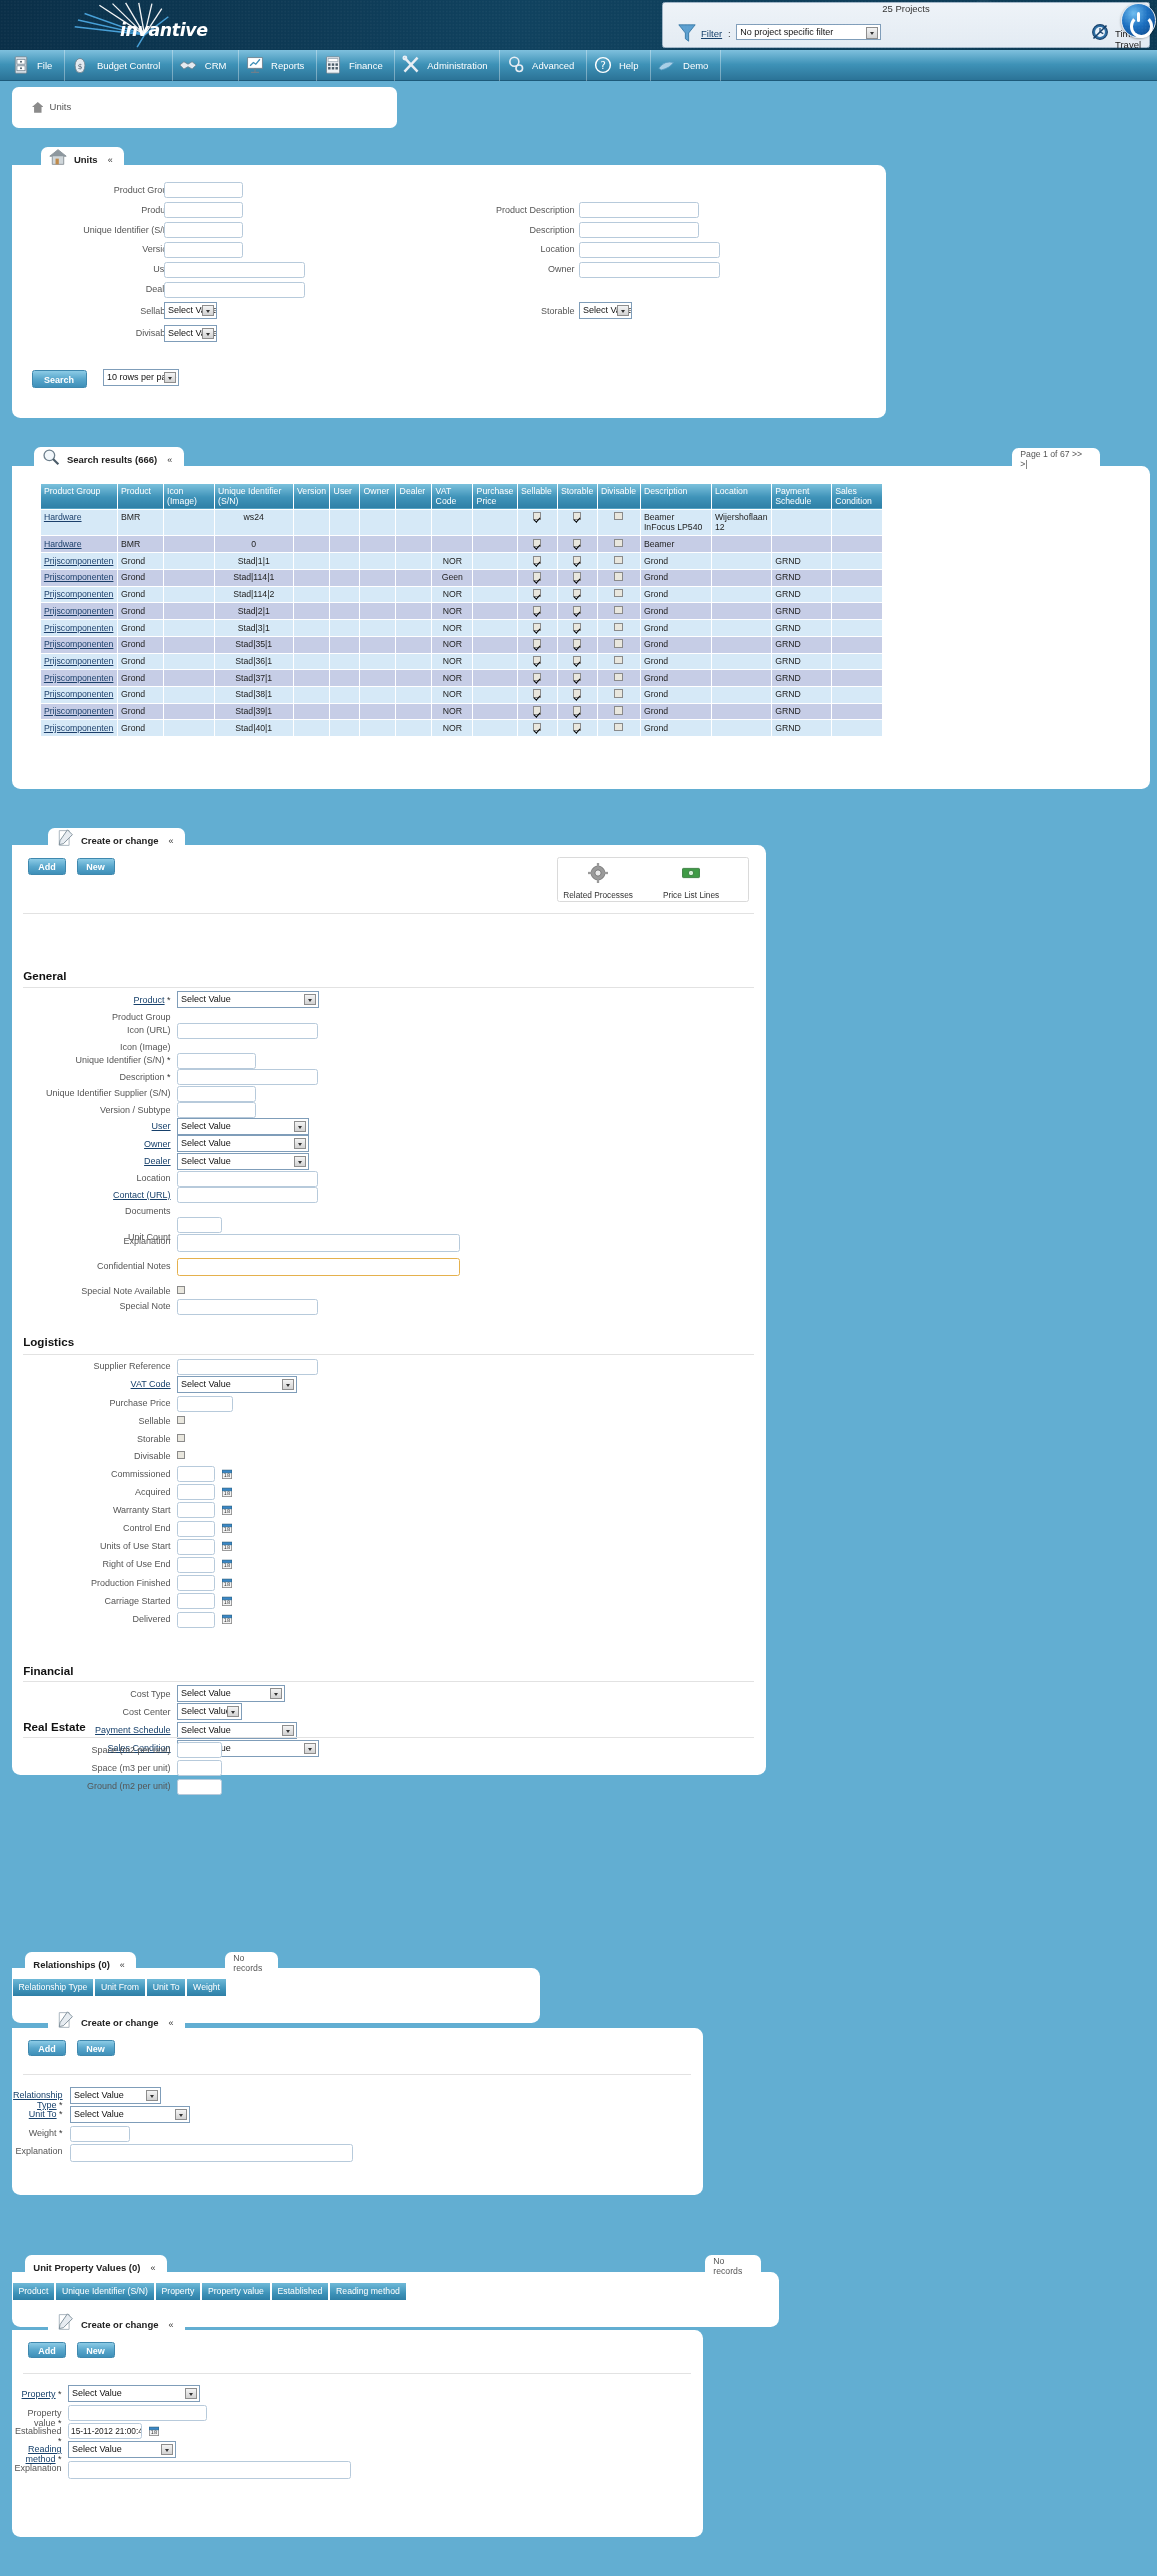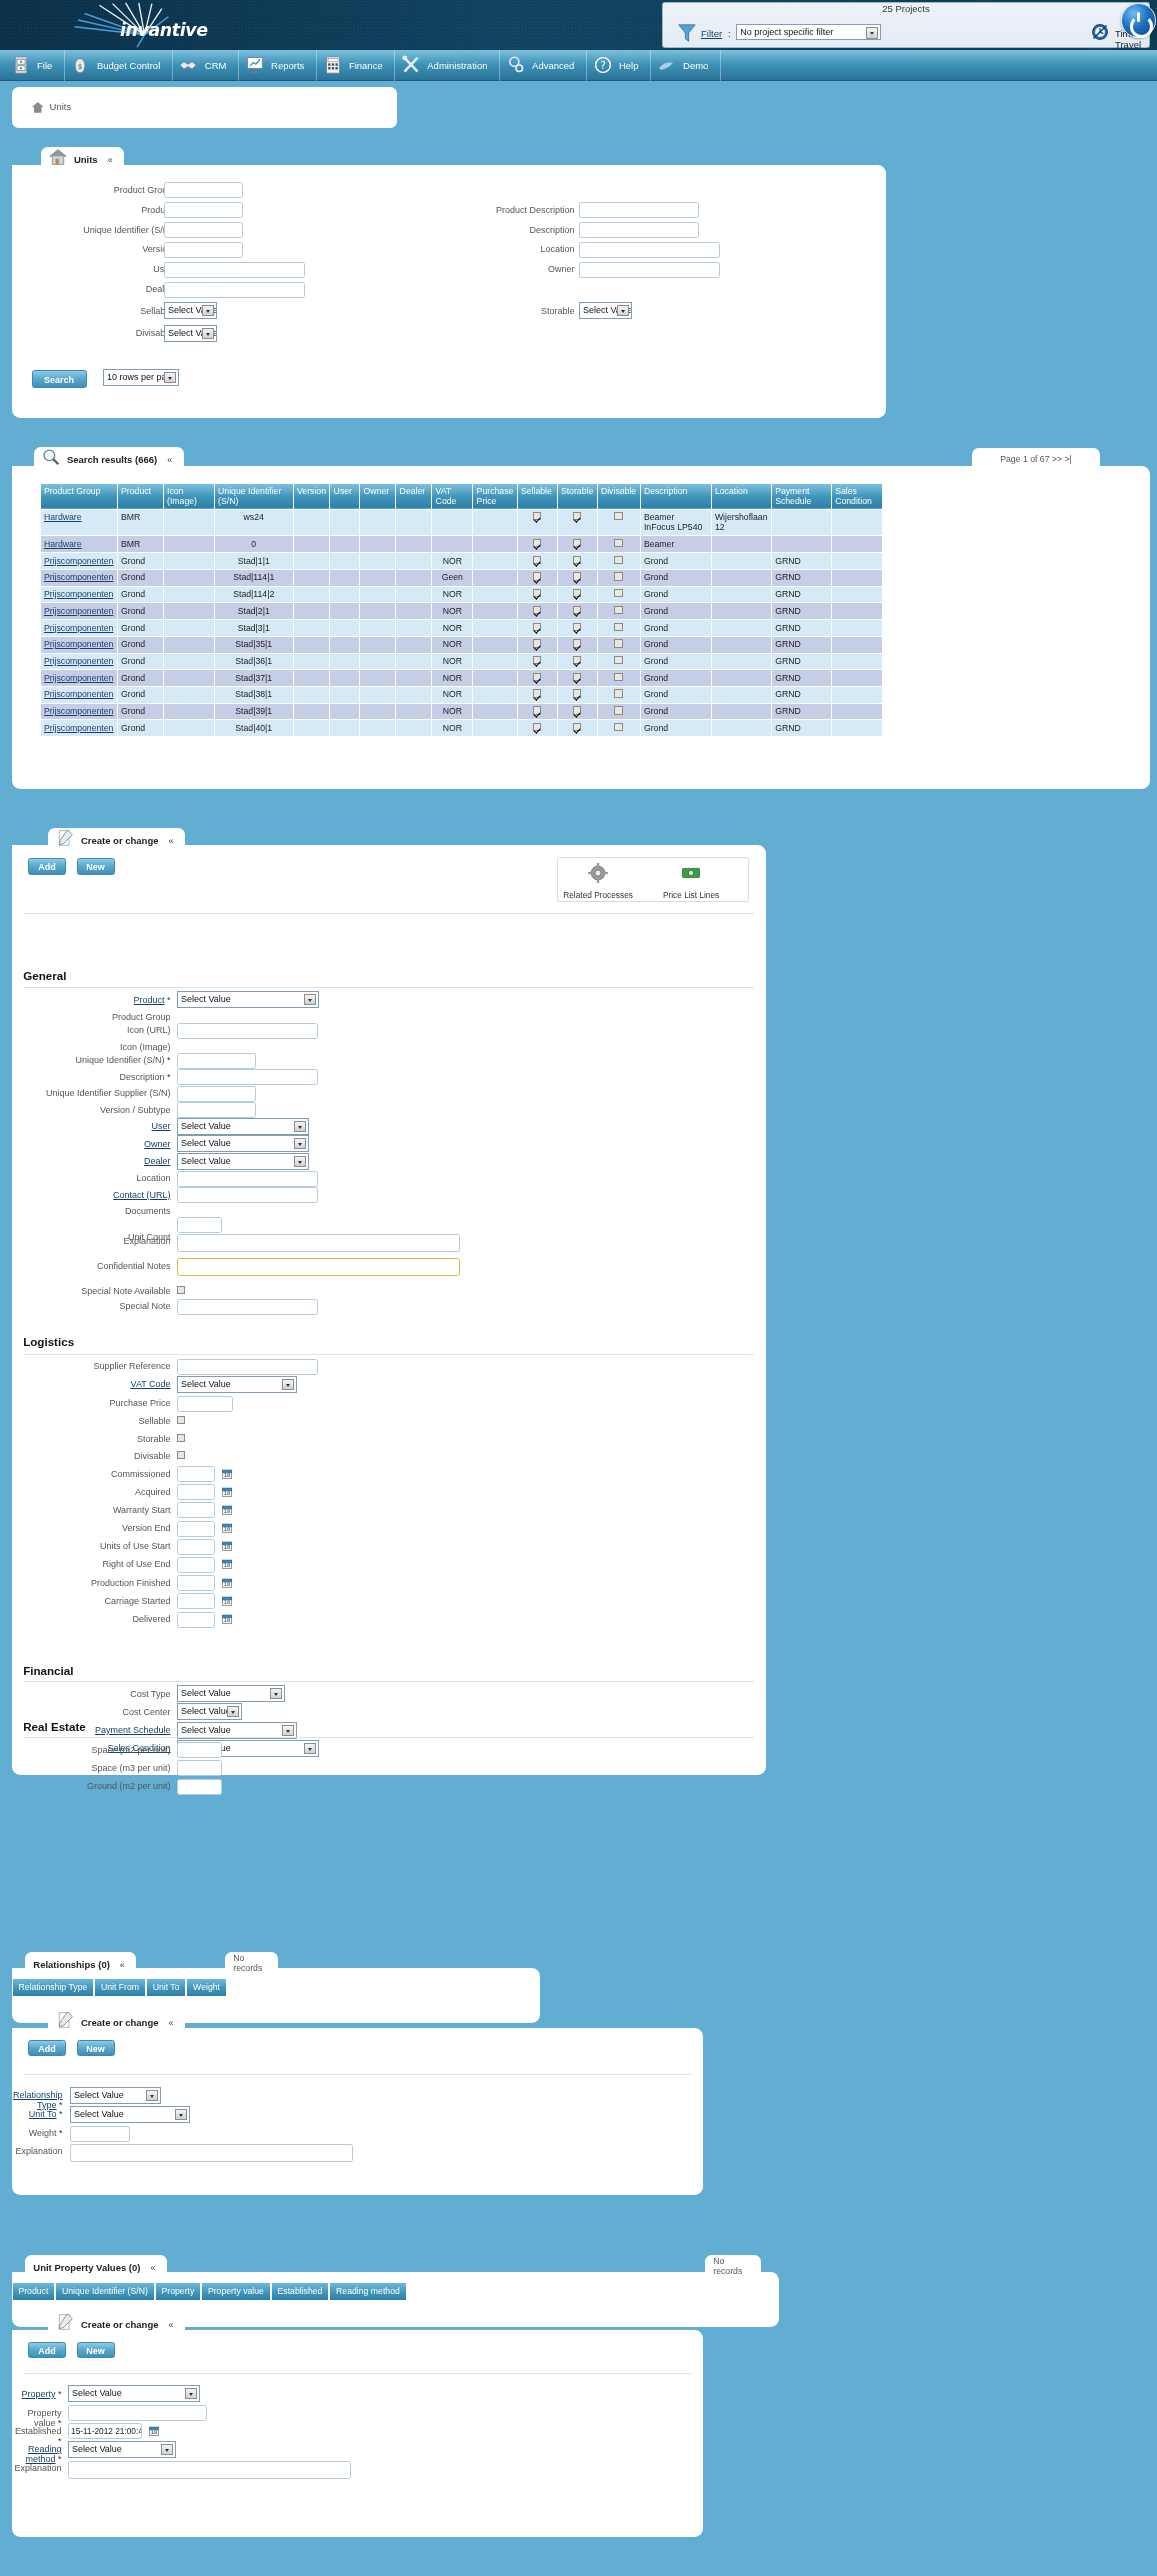--- a/index.html
+++ b/index.html
@@ -149,21 +149,21 @@
     position:absolute; left:31px; top:372px; width:55px; height:18px;
     border-radius:2.5px; border:0.8px solid #3f88ae;
     background:linear-gradient(180deg,#8ccbe6 0%,#59a7cc 50%,#3e8fb8 100%);
     color:#fff; font-size:9px; font-weight:bold; text-align:center; line-height:18px;
     cursor:pointer;
   }
   #rows-sel { left:102px; top:371px; width:74px; }
 
   
   #resultsTab { left:34px; top:447px; }
-  #resultsPager { right:58px; top:448px; width:128px; }
+  #resultsPager { right:58px; top:448px; width:88px; }
   #resultsPanel { left:11.6px; top:466px; width:1138px; height:323px; }
   table.grid { position:absolute; left:28px; top:16.5px; border-collapse:collapse; }
   table.grid th {
     background:linear-gradient(180deg,#7ec3de 0%,#3f93b9 55%,#2f7f a6 100%);
     background:linear-gradient(180deg,#7ec3de 0%,#3f93b9 55%,#2e7fa6 100%);
     color:#fff; font-size:8.7px; font-weight:normal;
     border:0.8px solid #fff; padding:2.5px 3.3px; text-align:left; vertical-align:top;
     line-height:1.15;
   }
   table.grid td {
@@ -819,21 +819,21 @@
           <rect x="0.5" y="1.5" width="11" height="3" fill="#3a86c8" stroke="#2b6f9e"></rect>
           <text x="6" y="10" font-size="6" text-anchor="middle" fill="#333" font-family="DejaVu Sans">18</text>
         </svg></span>
       <div class="lbl" style="left: 0px; top: 660px; width: 159px;"><span>Warranty Start</span></div>
       <div class="tin" style="left: 165px; top: 657px; width: 38px; font-size: 8.3px; padding: 1.7px 2.5px; white-space: nowrap; overflow: hidden;"><span></span></div>
       <span class="calico" style="left: 210px; top: 660px;"><svg viewBox="0 0 12 12" width="10" height="10" style="font-size:11px">
           <rect x="0.5" y="1.5" width="11" height="10" fill="#f4f4f4" stroke="#8a8a8a"></rect>
           <rect x="0.5" y="1.5" width="11" height="3" fill="#3a86c8" stroke="#2b6f9e"></rect>
           <text x="6" y="10" font-size="6" text-anchor="middle" fill="#333" font-family="DejaVu Sans">18</text>
         </svg></span>
-      <div class="lbl" style="left: 0px; top: 678px; width: 159px;"><span>Version End</span></div>
+      <div class="lbl" style="left: 0px; top: 678px; width: 159px;"><span>Control End</span></div>
       <div class="tin" style="left: 165px; top: 676px; width: 38px; font-size: 8.3px; padding: 1.7px 2.5px; white-space: nowrap; overflow: hidden;"><span></span></div>
       <span class="calico" style="left: 210px; top: 678px;"><svg viewBox="0 0 12 12" width="10" height="10" style="font-size:11px">
           <rect x="0.5" y="1.5" width="11" height="10" fill="#f4f4f4" stroke="#8a8a8a"></rect>
           <rect x="0.5" y="1.5" width="11" height="3" fill="#3a86c8" stroke="#2b6f9e"></rect>
           <text x="6" y="10" font-size="6" text-anchor="middle" fill="#333" font-family="DejaVu Sans">18</text>
         </svg></span>
       <div class="lbl" style="left: 0px; top: 696px; width: 159px;"><span>Units of Use Start</span></div>
       <div class="tin" style="left: 165px; top: 694px; width: 38px; font-size: 8.3px; padding: 1.7px 2.5px; white-space: nowrap; overflow: hidden;"><span></span></div>
       <span class="calico" style="left: 210px; top: 696px;"><svg viewBox="0 0 12 12" width="10" height="10" style="font-size:11px">
           <rect x="0.5" y="1.5" width="11" height="10" fill="#f4f4f4" stroke="#8a8a8a"></rect>

